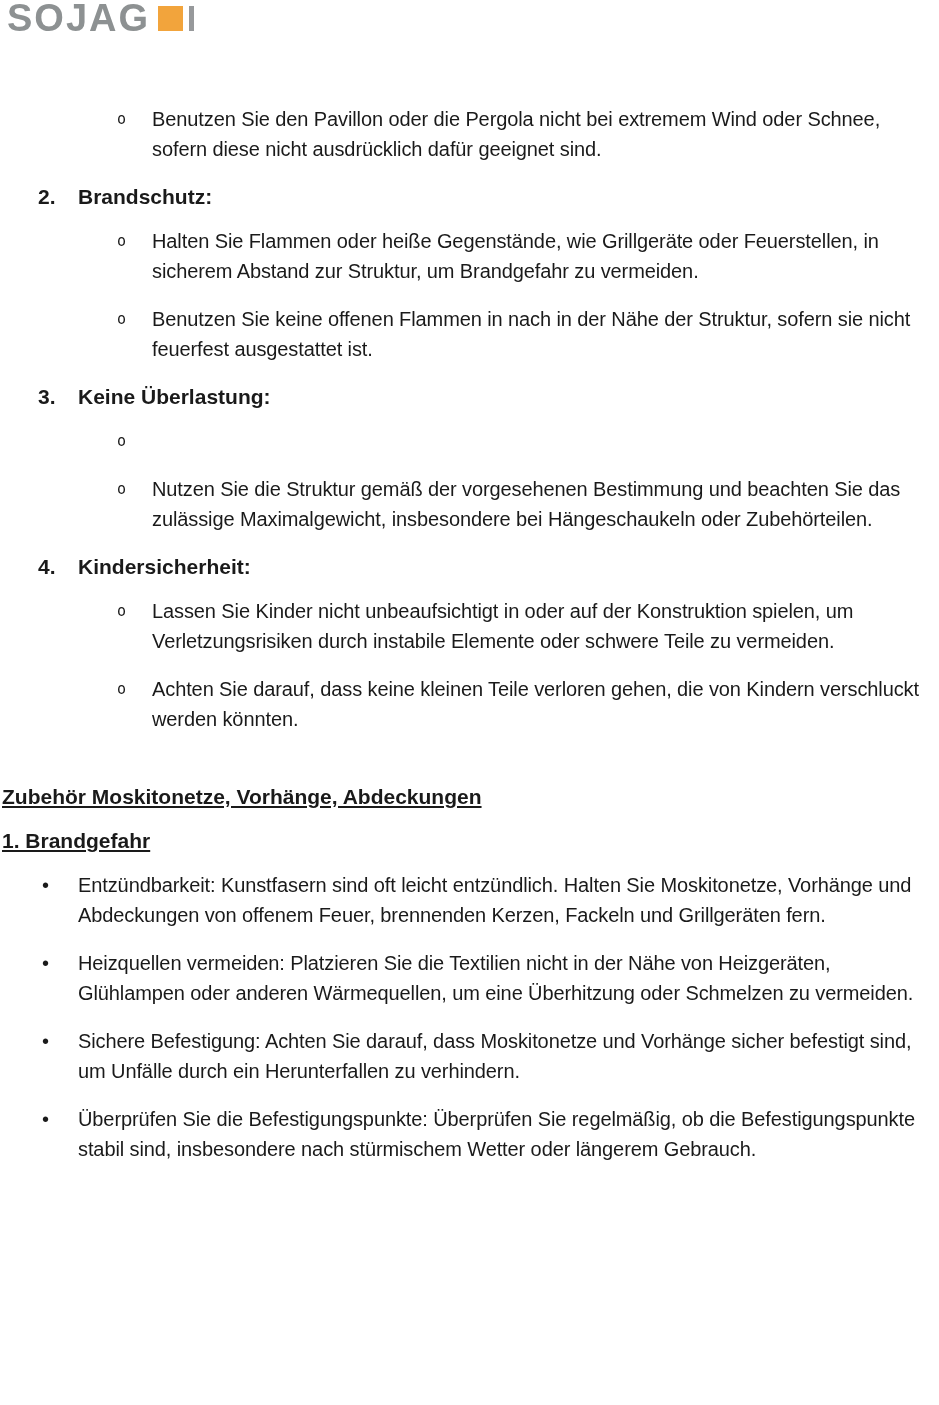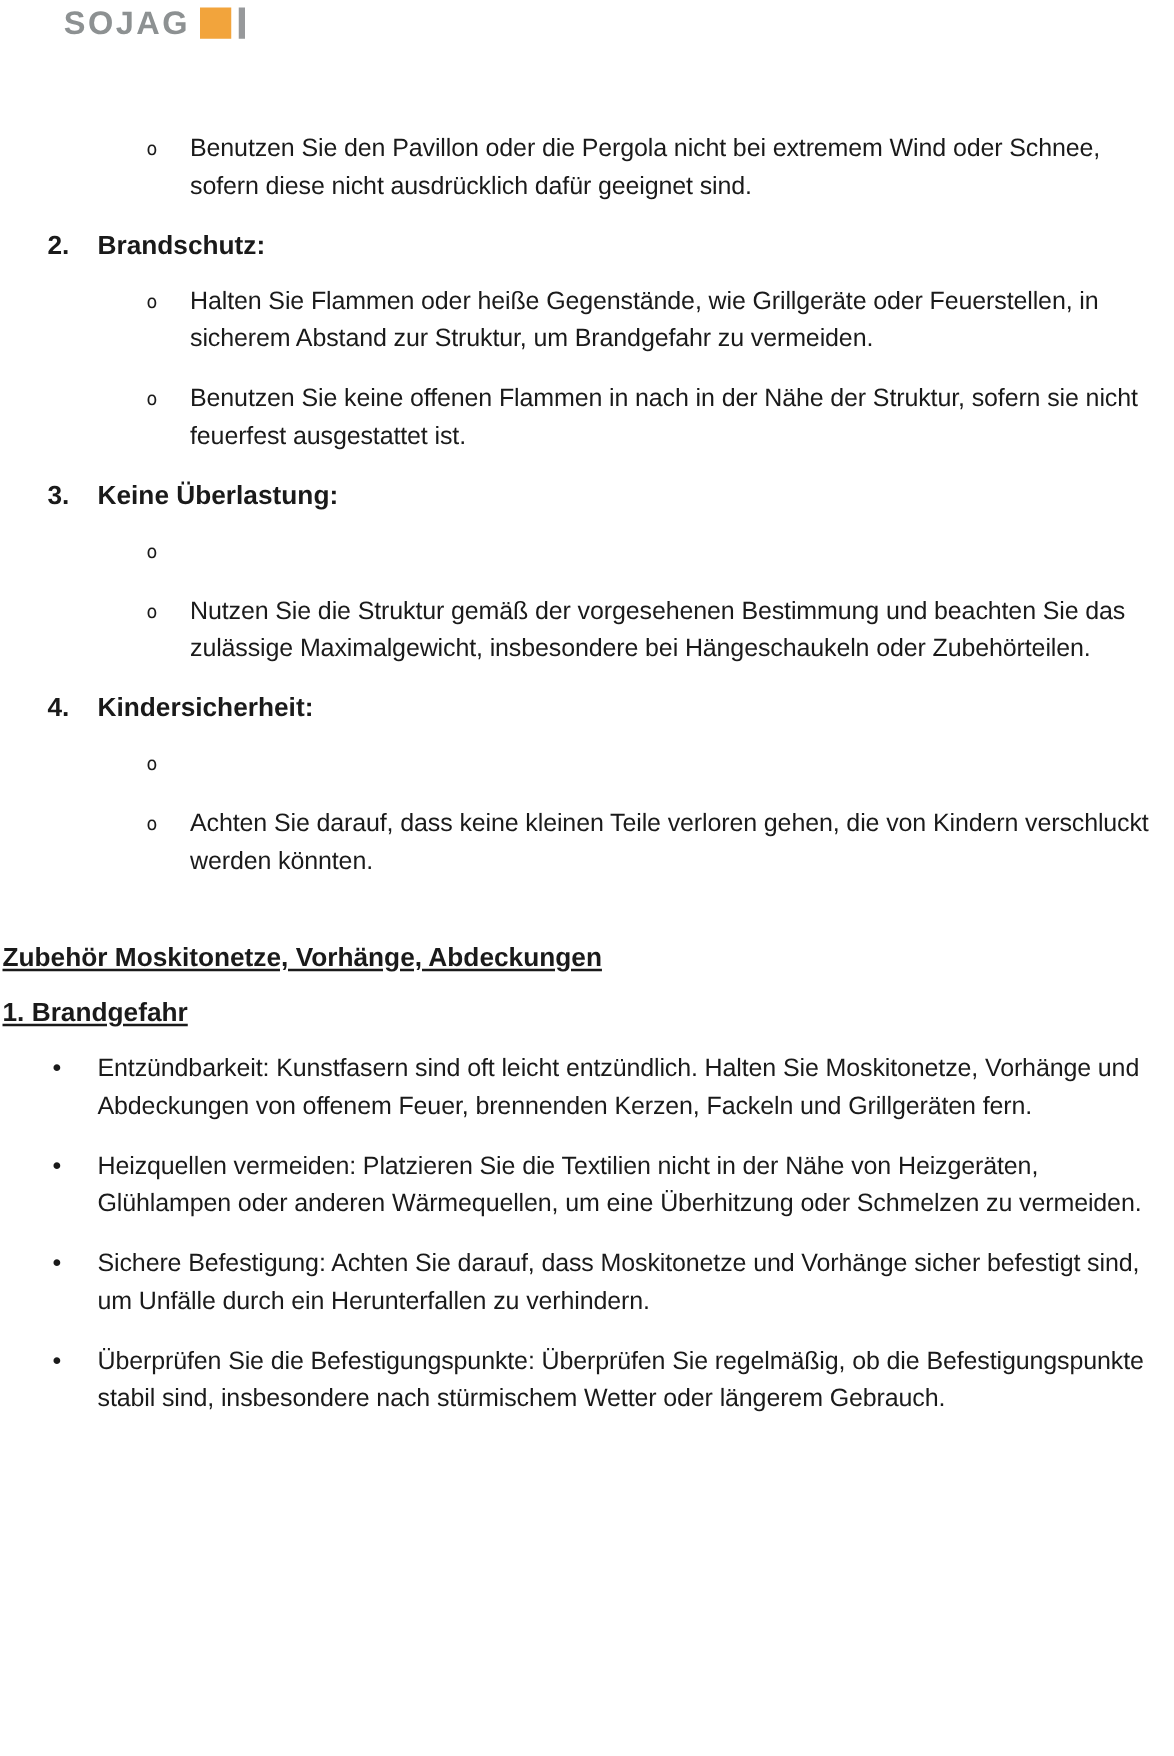--- a/index.html
+++ b/index.html
@@ -14,26 +14,25 @@
     color: #1a1a1a;
   }
   
   .logo {
     display: flex;
     align-items: center;
     padding: 4px 0 0 7px;
     height: 32px;
   }
   .logo-text {
-    font-size: 26px;
+    font-size: 38px;
     font-weight: bold;
     letter-spacing: 2px;
     line-height: 1;
     color: #8d9192;
-    margin-left: 44px;
   }
   .logo-square {
     display: inline-block;
     width: 25px;
     height: 25px;
     background: #f2a43c;
     margin-left: 8px;
   }
   .logo-bar {
     display: inline-block;
@@ -137,20 +136,21 @@
       <span class="marker">o</span>
       <p class="text">Nutzen Sie die Struktur gemäß der vorgesehenen Bestimmung und beachten Sie das zulässige Maximalgewicht, insbesondere bei Hängeschaukeln oder Zubehörteilen.</p>
     </div>
 
     <div class="num-head">
       <span class="num">4.</span>
       <span class="num-title">Kindersicherheit:</span>
     </div>
     <div class="o-item body-text">
       <span class="marker">o</span>
+      <p class="text">Lassen Sie Kinder nicht unbeaufsichtigt in oder auf der Konstruktion spielen, um Verletzungsrisiken durch instabile Elemente oder schwere Teile zu vermeiden.</p>
     </div>
     <div class="o-item body-text">
       <span class="marker">o</span>
       <p class="text">Achten Sie darauf, dass keine kleinen Teile verloren gehen, die von Kindern verschluckt werden könnten.</p>
     </div>
 
     <h2 class="section-head gap-top">Zubehör Moskitonetze, Vorhänge, Abdeckungen</h2>
 
     <h3 class="section-head">1. Brandgefahr</h3>
     <div class="disc-item body-text">

